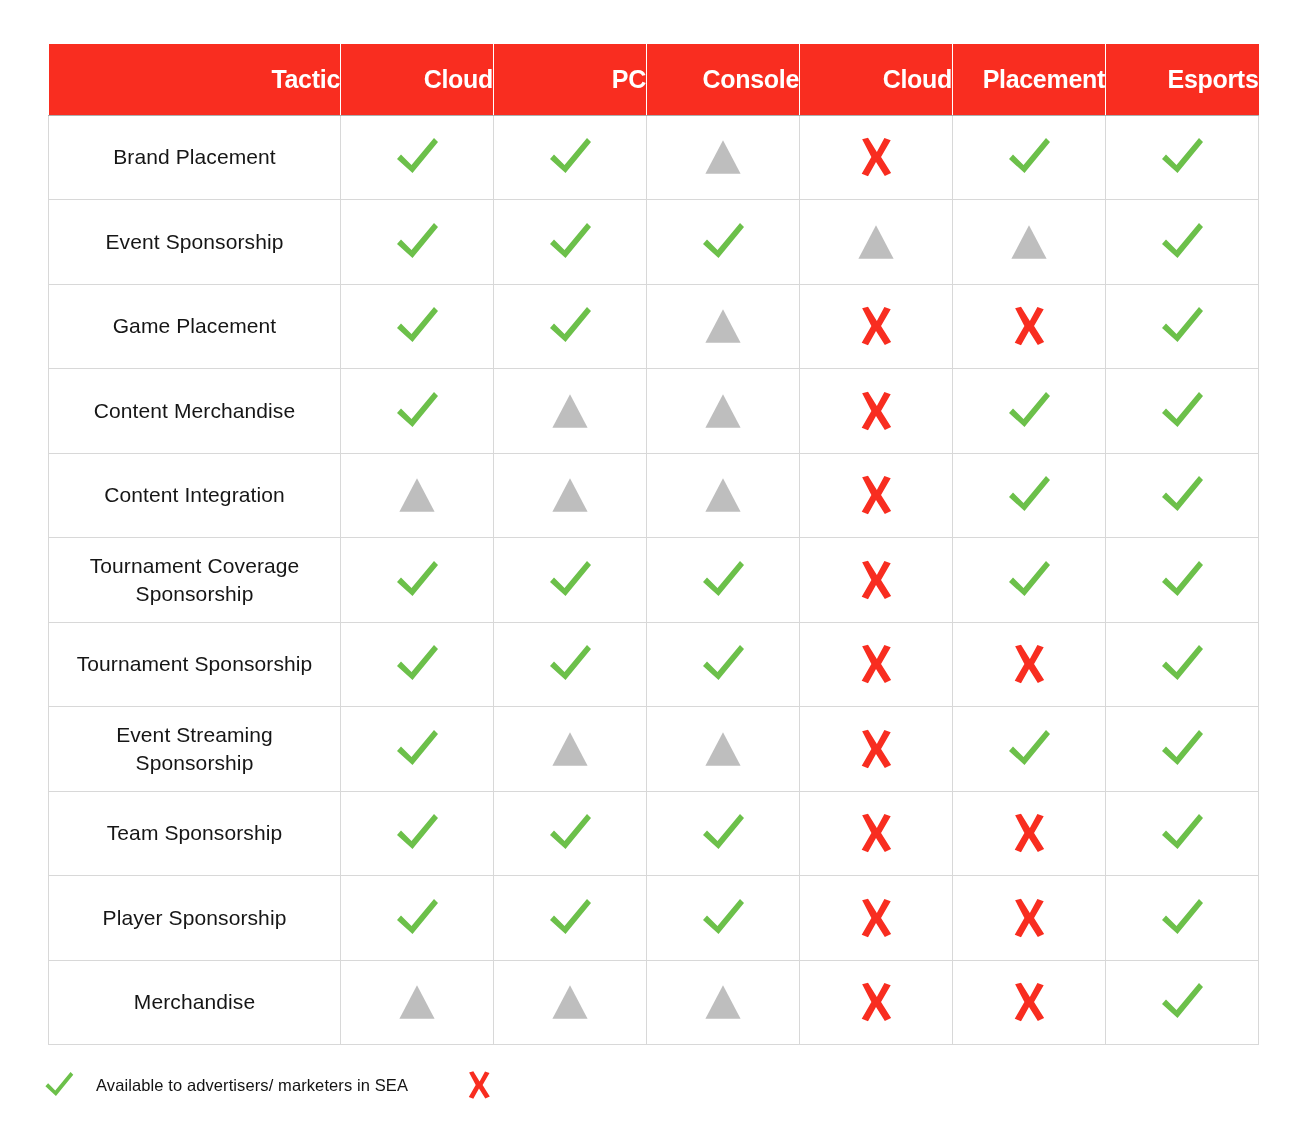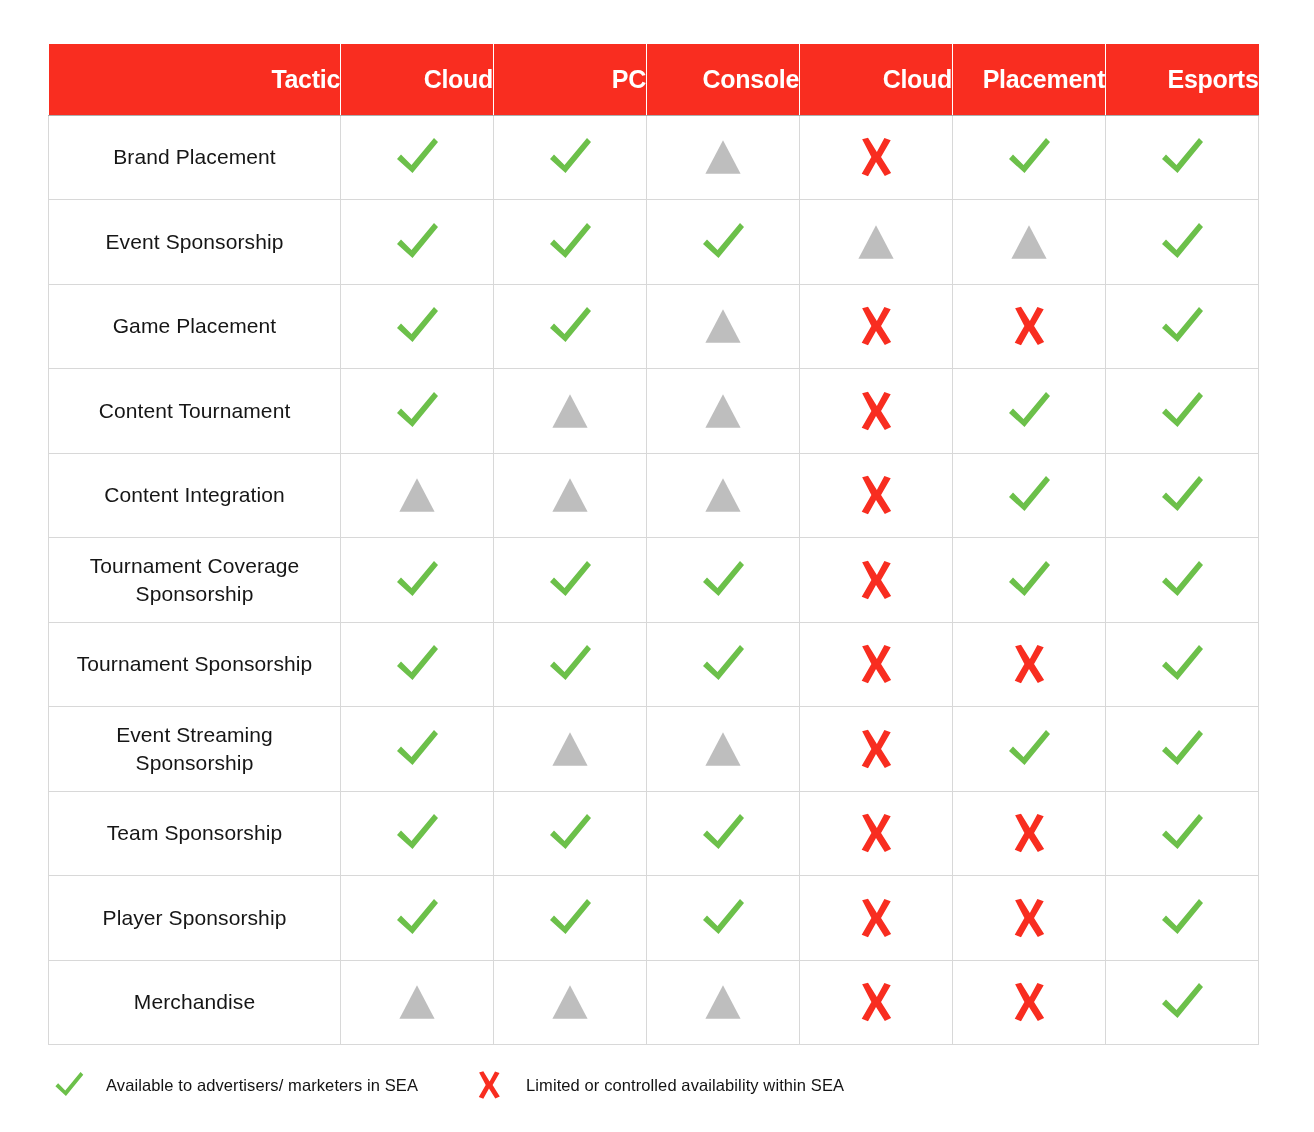--- a/index.html
+++ b/index.html
@@ -69,21 +69,21 @@
     display: inline-flex;
     align-items: center;
     justify-content: center;
     width: 100%;
     height: 100%;
   }
 
   
   #legend {
     position: absolute;
-    left: 46px;
+    left: 36px;
     top: 1068px;
     width: 1250px;
     display: flex;
     align-items: center;
   }
   .legend-item {
     display: flex;
     align-items: center;
   }
   .legend-item.i0 { width: 420px; }
@@ -224,21 +224,21 @@
                 <path d="M17 8 L31 4 L52 38 L70 5 L85 10 L62 50 L86 88 L71 95 L50 62 L31 96 L16 90 L39 50 Z" fill="#F82D20"></path>
               </svg>
             </span></td>
           <td><span class="icon-wrap">
               <svg width="50" height="50" viewBox="0 0 100 100" aria-hidden="true">
                 <path d="M10 54 L18 45 L39 66 L84 12 L92 20 L41 82 Z" fill="#6CC04A"></path>
               </svg>
             </span></td>
         </tr>
         <tr>
-          <td class="tactic-cell">Content Tournament</td>
+          <td class="tactic-cell">Content Merchandise</td>
           <td><span class="icon-wrap">
               <svg width="50" height="50" viewBox="0 0 100 100" aria-hidden="true">
                 <path d="M10 54 L18 45 L39 66 L84 12 L92 20 L41 82 Z" fill="#6CC04A"></path>
               </svg>
             </span></td>
           <td><span class="icon-wrap">
               <svg width="46" height="40" viewBox="0 0 100 100" aria-hidden="true">
                 <path d="M50 8 L94 92 L6 92 Z" fill="#BEBEBE"></path>
               </svg>
             </span></td>
@@ -505,17 +505,16 @@
           </svg>
         </span>
         <span class="legend-text">Available to advertisers/ marketers in SEA</span>
       </div>
       <div class="legend-item i1">
         <span class="legend-icon">
           <svg width="30" height="30" viewBox="0 0 100 100" aria-hidden="true">
             <path d="M17 8 L31 4 L52 38 L70 5 L85 10 L62 50 L86 88 L71 95 L50 62 L31 96 L16 90 L39 50 Z" fill="#F82D20"></path>
           </svg>
         </span>
-        <span class="legend-text">Limited or controlled availability within SEA</span>
       </div>
     </div>
 
 </div>
 
 </body></html>

